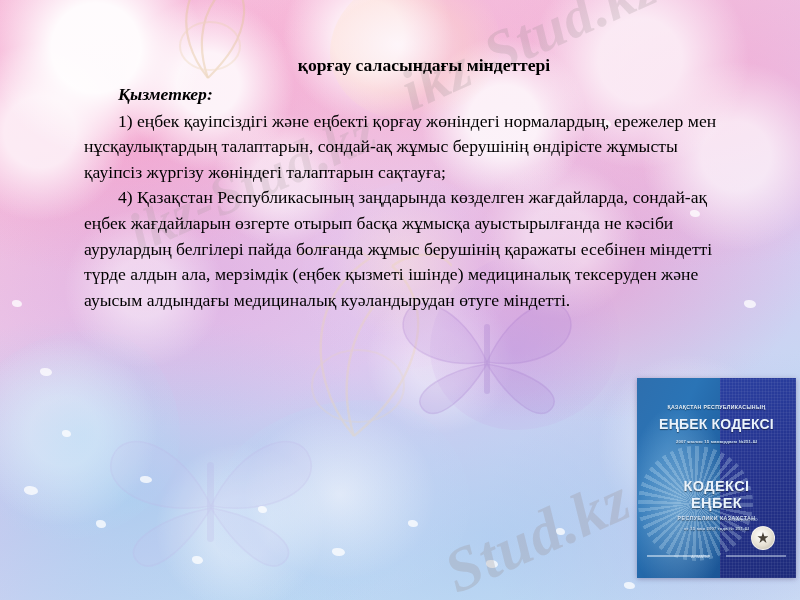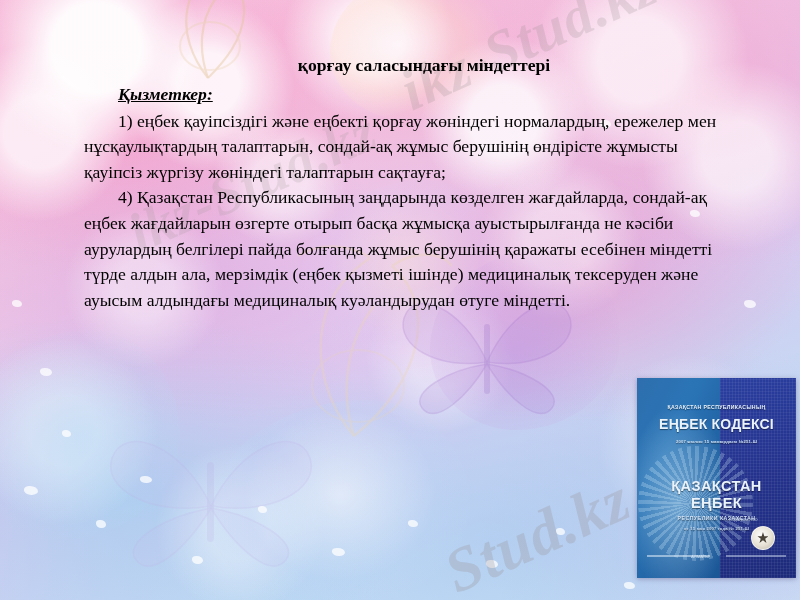--- a/index.html
+++ b/index.html
@@ -122,21 +122,20 @@
     font-size: 17.6px;
     line-height: 27px;
     margin: 0 0 3px 0;
     padding-right: 16px;
   }
   #content .subhead {
     font-weight: 700;
     font-style: italic;
     margin: 0 0 1px 0;
     text-indent: 34px;
-    text-decoration: underline;
   }
   #content p.para {
     margin: 0;
     text-indent: 34px;
   }
 
   
   #book {
     position: absolute;
     left: 637px;
@@ -340,21 +339,21 @@
     <p class="para">4) Қазақстан Республикасының заңдарында көзделген жағдайларда, сондай-ақ еңбек жағдайларын өзгерте отырып басқа жұмысқа ауыстырылғанда не кәсіби аурулардың белгілері пайда болғанда жұмыс берушінің қаражаты есебінен міндетті түрде алдын ала, мерзімдік (еңбек қызметі ішінде) медициналық тексеруден және ауысым алдындағы медициналық куәландырудан өтуге міндетті.</p>
   </div>
 
   <div id="book">
     <div class="half-left"></div>
     <div class="half-right"></div>
     <div class="sunburst"></div>
     <div class="bk-text bk-kz-small">ҚАЗАҚСТАН РЕСПУБЛИКАСЫНЫҢ</div>
     <div class="bk-text bk-kz-big">ЕҢБЕК КОДЕКСІ</div>
     <div class="bk-text bk-kz-ref">2007 жылғы 15 мамырдағы №251-Ш</div>
-    <div class="bk-text bk-ru-big1">ҚАЗАҚСТАН</div>
+    <div class="bk-text bk-ru-big1">КОДЕКСІ</div>
     <div class="bk-text bk-ru-big2">ЕҢБЕК</div>
     <div class="bk-text bk-ru-small">РЕСПУБЛИКИ КАЗАХСТАН</div>
     <div class="bk-text bk-ru-ref">от 15 мая 2007 года № 251-Ш</div>
     <div class="bk-publisher">ИЗДАТЕЛЬСТВО</div>
     <div class="bk-logo"></div>
     <div class="bk-bar-l"></div>
     <div class="bk-bar-r"></div>
     <div class="bk-city">АЛМАТЫ</div>
   </div>
 

